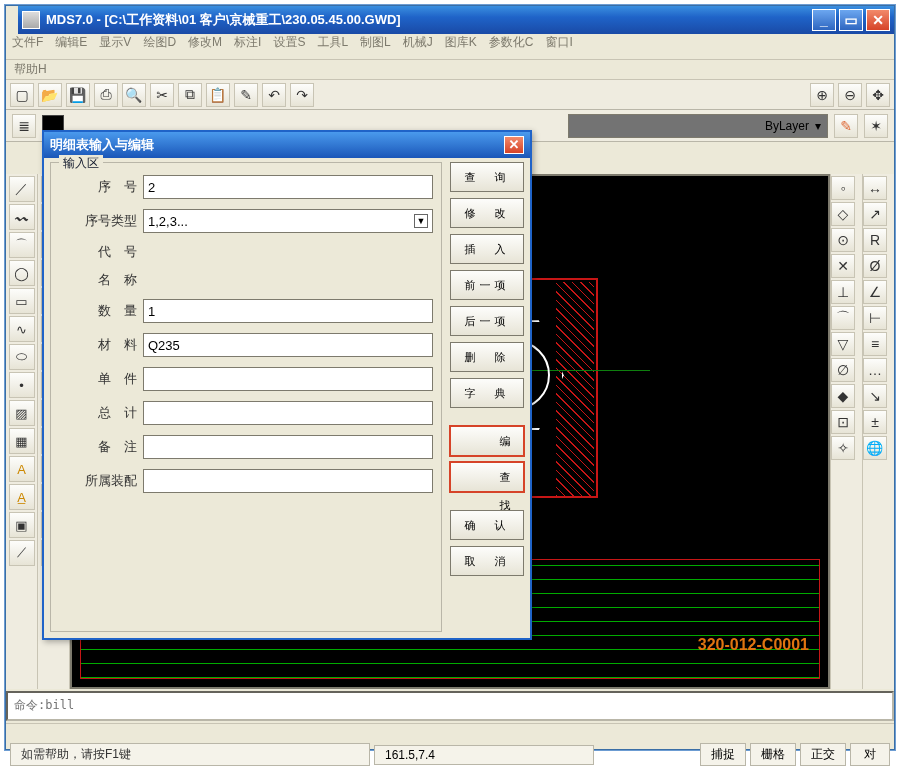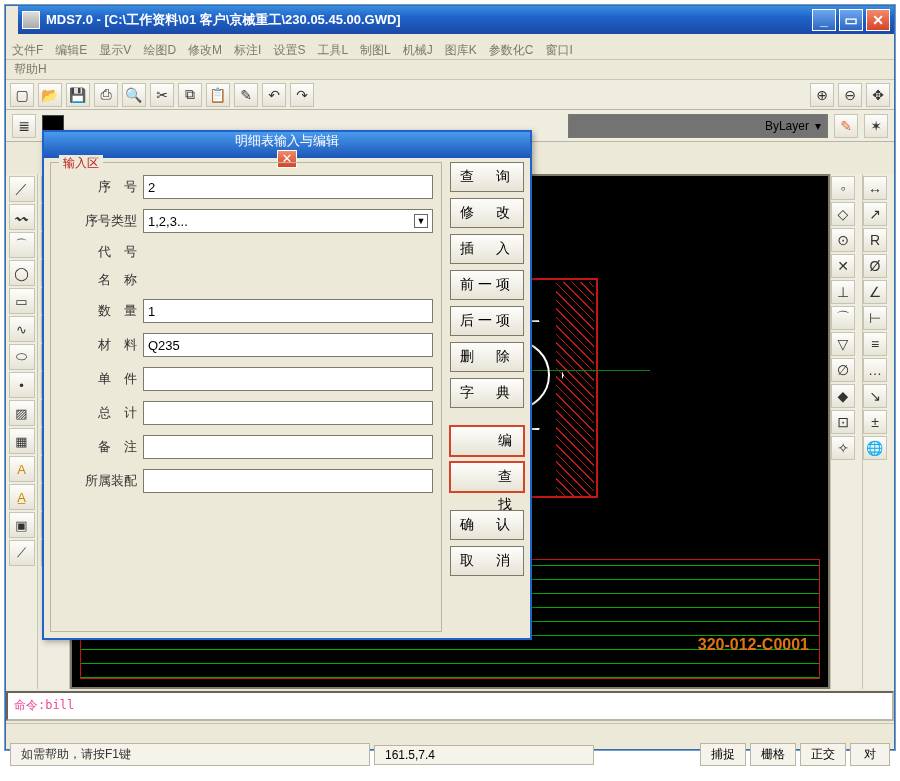--- a/index.html
+++ b/index.html
@@ -50,21 +50,21 @@
     cursor: pointer;
     font-size: 14px;
   }
   .winbtn.close {
     background: linear-gradient(#f28a6a,#d64328);
   }
 
   .menubar {
     height: 26px;
     background: #ece9d8;
-    display: flex; align-items: flex-end;
+    display: flex; align-items: flex-start;
     padding: 0 6px;
     gap: 12px;
     border-bottom: 1px solid #c8c4b4;
   }
   .menubar span {
     color: #7d7a6d;
     cursor: pointer;
     font-size: 12px;
   }
   .second-menurow {
@@ -187,21 +187,21 @@
   }
 
   .cmdline-area {
     position: absolute;
     left: 0; right: 0; bottom: 28px;
     height: 30px;
     background: #fff;
     border: 2px inset #b9b6a8;
     padding: 4px 6px;
     font-family: Consolas, monospace;
-    color: #ec4899;
+    color: #737373;
   }
 
   .statusbar {
     position: absolute;
     left: 0; right: 0; bottom: 0;
     height: 26px;
     background: #ece9d8;
     border-top: 1px solid #c8c4b4;
     display: flex;
     align-items: center;
@@ -227,26 +227,25 @@
     width: 490px; height: 510px;
     background: #ece9d8;
     border: 2px solid #1f63c8;
     box-shadow: 2px 2px 6px rgba(0,0,0,.3);
     z-index: 10;
   }
   .dialog .dtitle {
     height: 26px;
     background: linear-gradient(#4a9aed,#1a56b8);
     color: #fff;
-    font-weight: normal;
+    font-weight: bold;
     display: flex; align-items: center;
     padding: 0 6px;
     justify-content: space-between;
     font-size: 13px;
-    flex-direction: column;
   }
   .dialog .dclose {
     width: 20px; height: 18px;
     background: linear-gradient(#f28a6a,#d64328);
     border: 1px solid #fff;
     text-align: center; color: #fff;
     line-height: 16px;
     cursor: pointer;
   }
   .dialog .body {
@@ -256,21 +255,21 @@
   }
   .fieldset {
     flex: 1;
     border: 1px solid #b9b6a8;
     padding: 12px 8px;
     position: relative;
   }
   .fieldset .legend {
     position: absolute; top: -8px; left: 8px;
     background: #ece9d8; padding: 0 4px;
-    color: #b91c1c;
+    color: #0f172a;
   }
   .formrow {
     display: flex; align-items: center;
     margin-bottom: 10px;
     gap: 6px;
   }
   .formrow .flabel {
     width: 78px;
     text-align: right;
     color: #333;
@@ -305,24 +304,23 @@
     width: 74px;
     display: flex; flex-direction: column;
     gap: 6px;
   }
   .dlgbtn {
     height: 30px;
     border: 1px solid #7d7a6d;
     background: linear-gradient(#fdfdfb,#e7e4d6);
     text-align: center;
     line-height: 28px;
-    font-size: 14px;
+    font-size: 11px;
     cursor: pointer;
     letter-spacing: 4px;
-    font-family: Liberation Serif, serif;
   }
   .dlgbtn.highlight {
     border: 1px solid #d64328;
     box-shadow: 0 0 0 1px #d64328;
     padding-left: 40px;
   }
   .btncol .spacer { height: 6px; }
 
 </style>
 </head>

